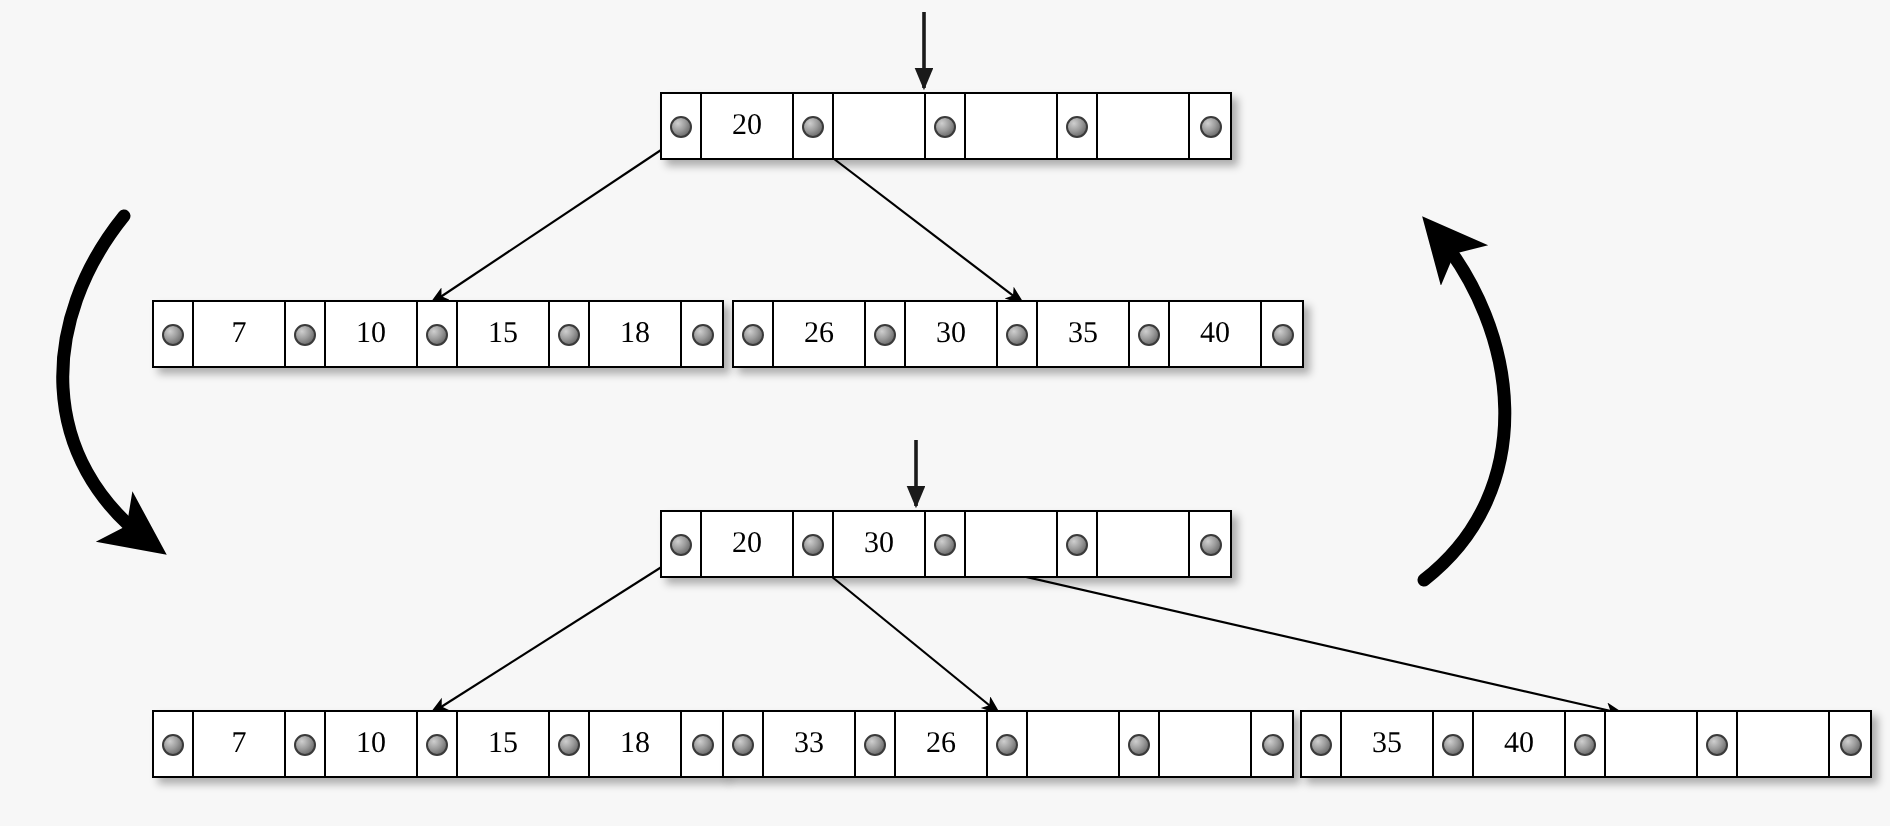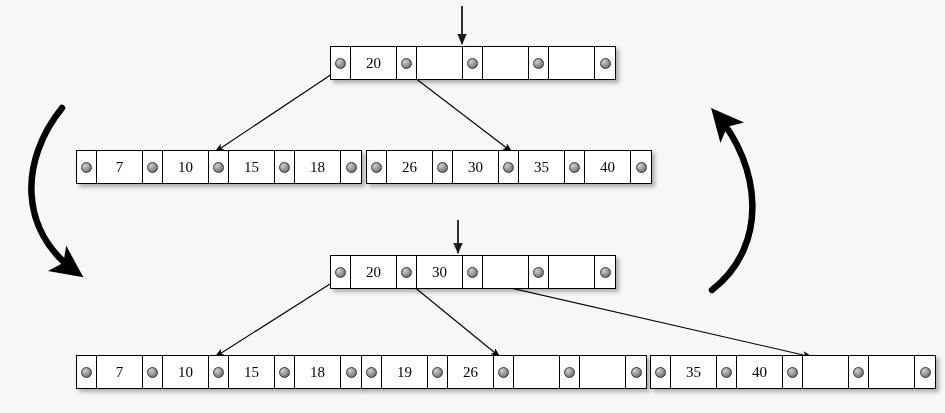--- a/index.html
+++ b/index.html
@@ -199,21 +199,21 @@
         </div>
         <div class="cell key">18</div>
         <div class="cell ptr">
           <span class="dot"></span>
         </div>
       </div>
       <div class="node" style="left: 361px; top: 355px;">
         <div class="cell ptr">
           <span class="dot"></span>
         </div>
-        <div class="cell key">19</div>
+        <div class="cell key">33</div>
         <div class="cell ptr">
           <span class="dot"></span>
         </div>
         <div class="cell key">26</div>
         <div class="cell ptr">
           <span class="dot"></span>
         </div>
         <div class="cell key"></div>
         <div class="cell ptr">
           <span class="dot"></span>

